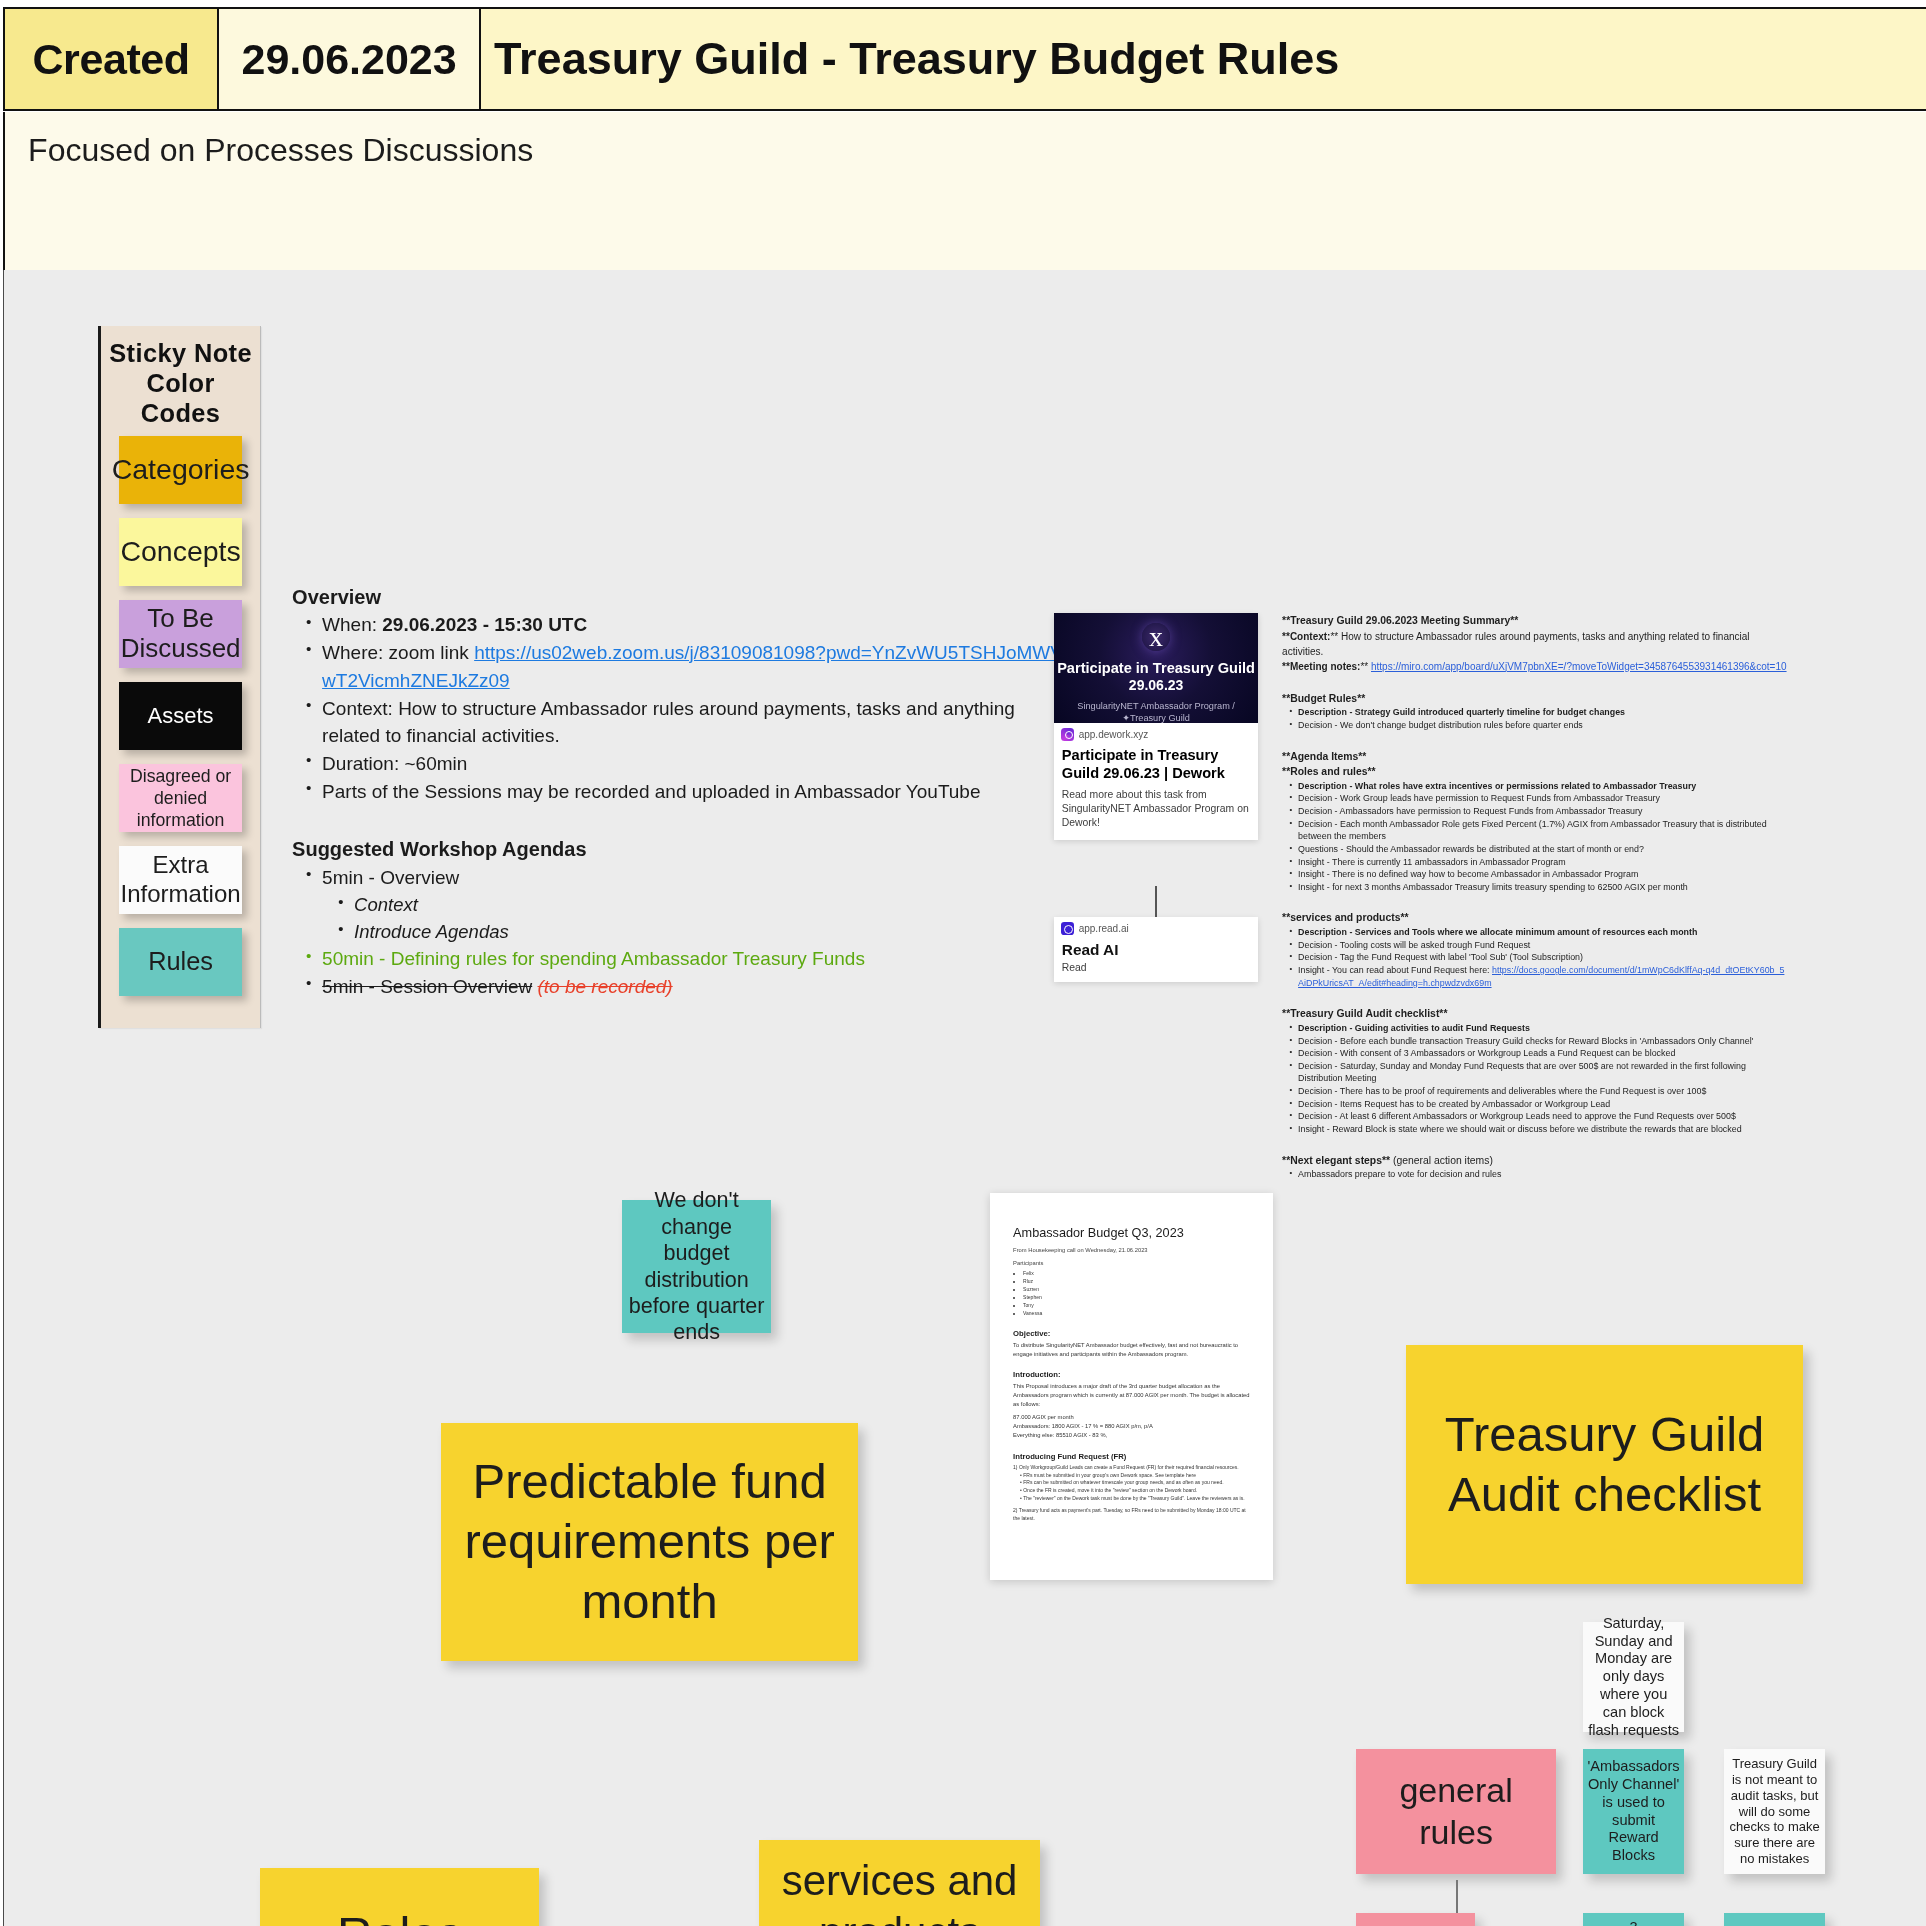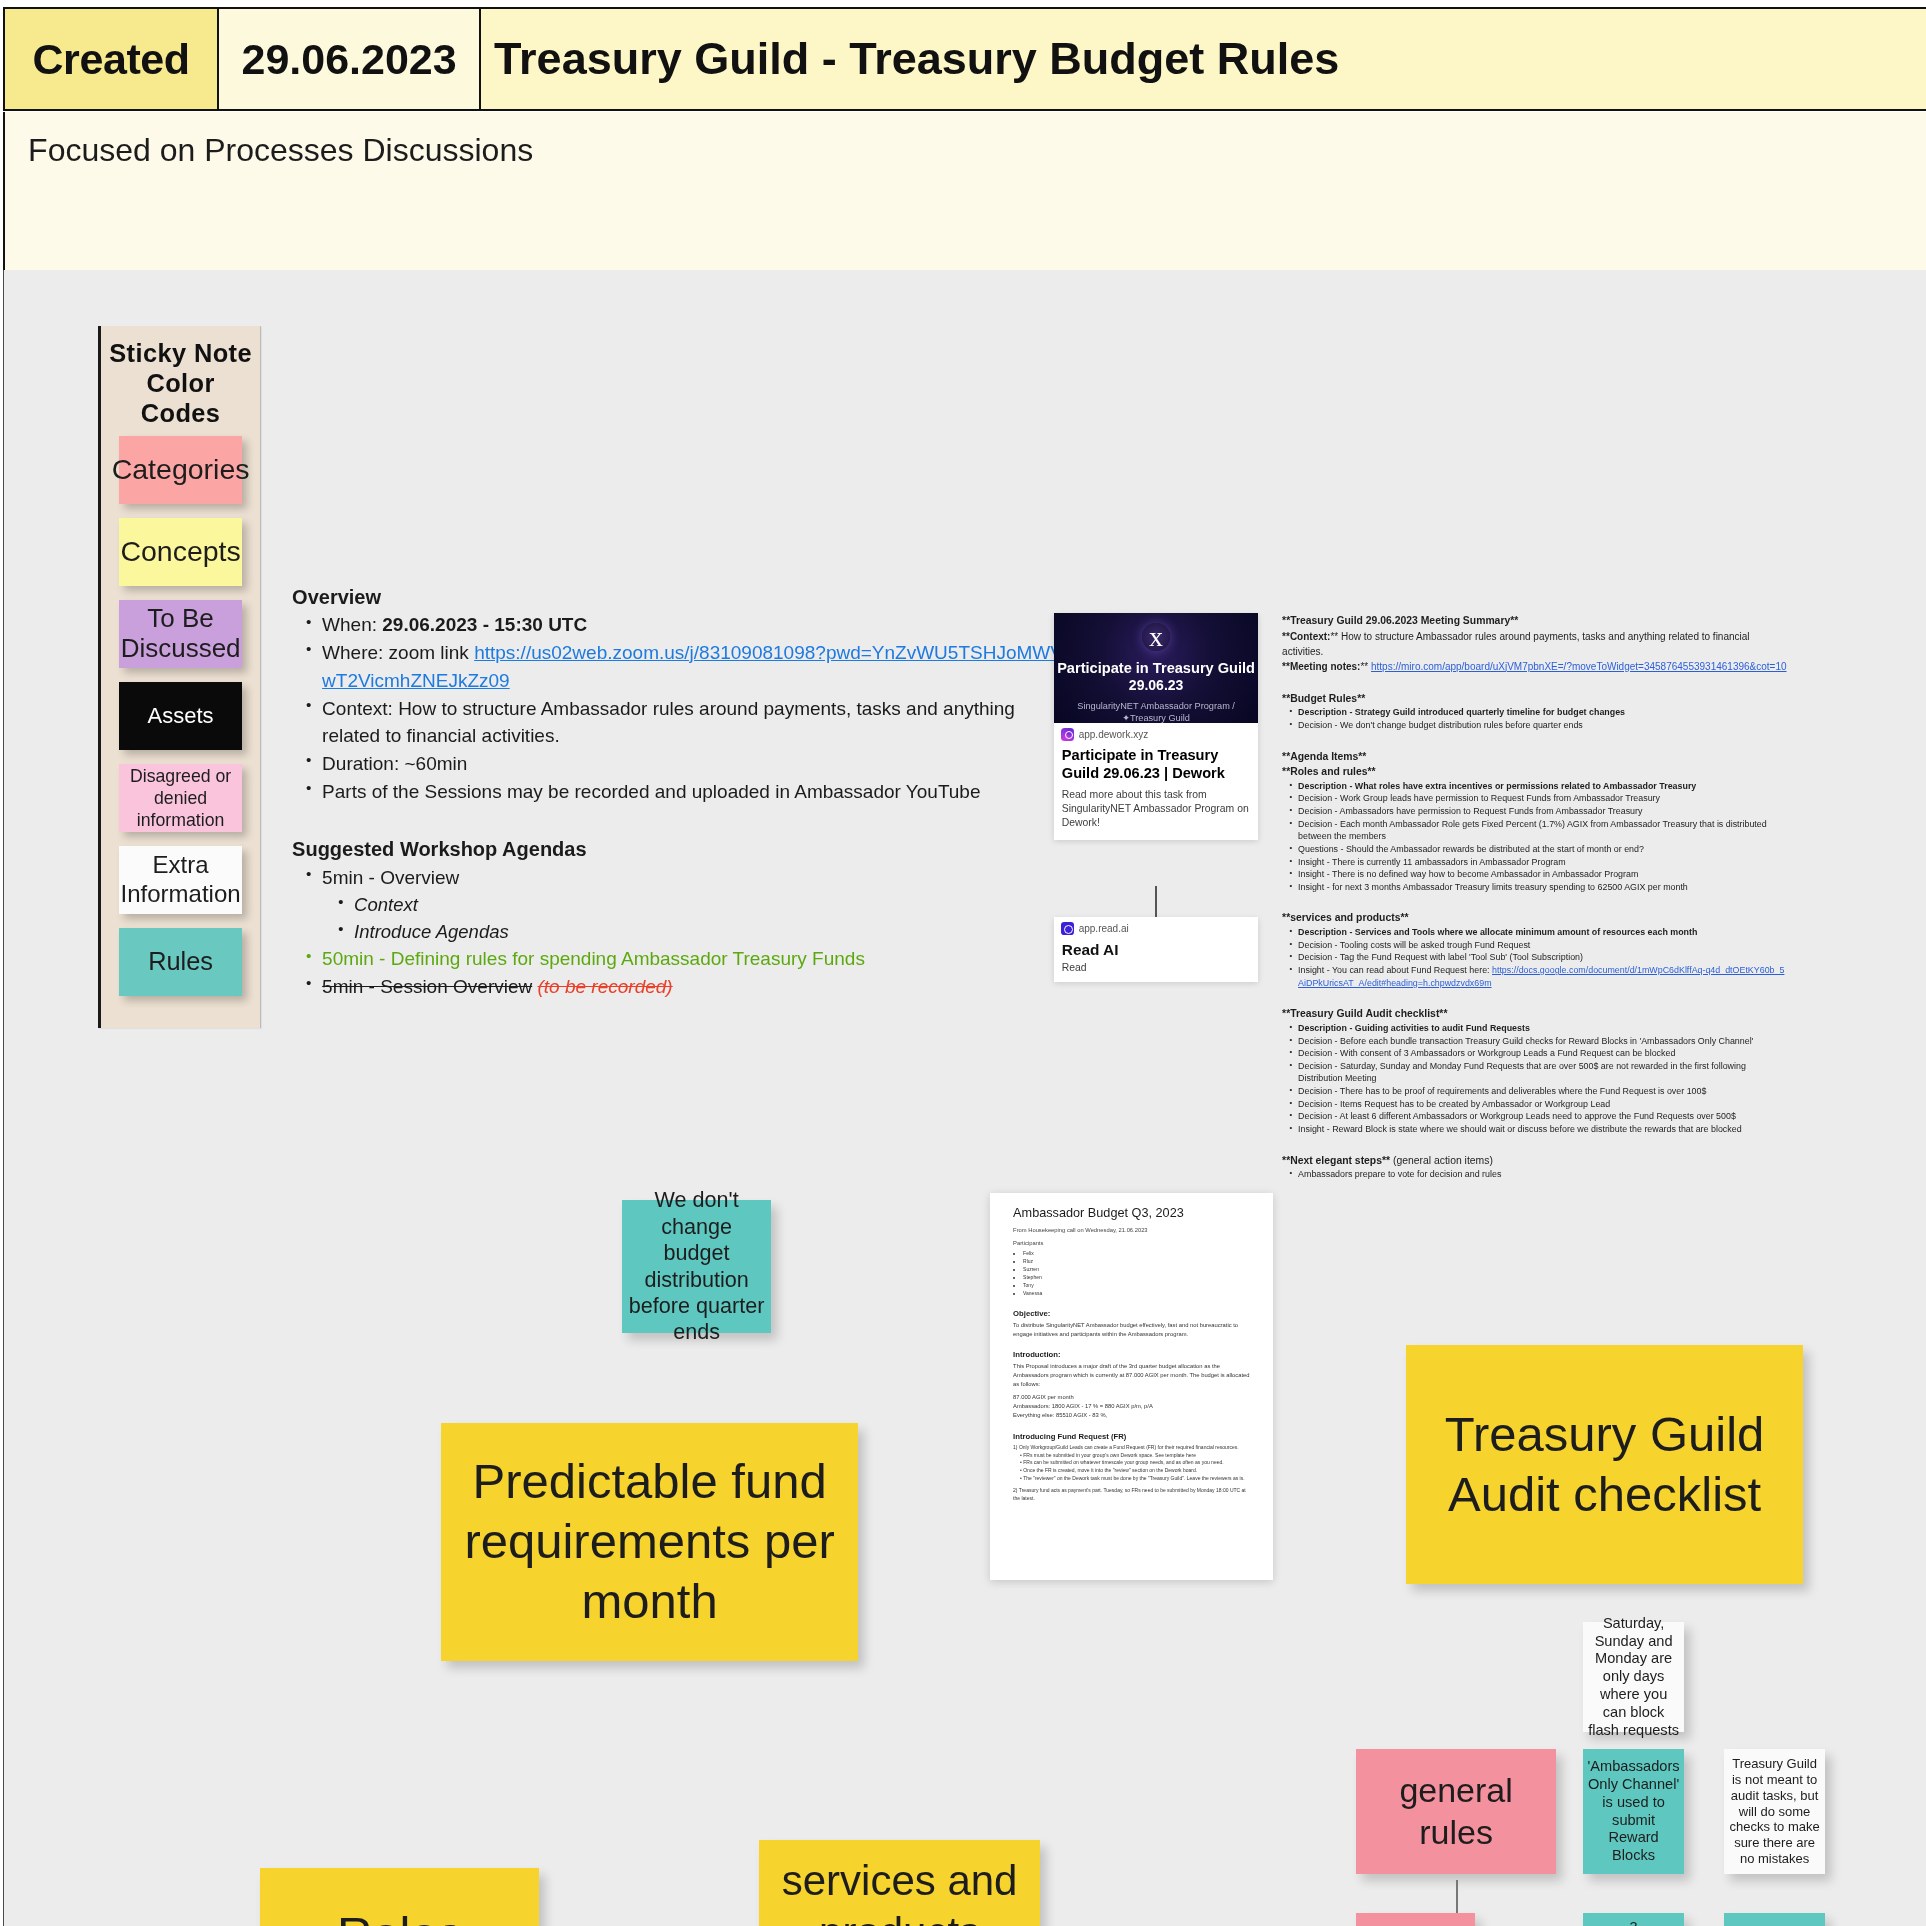--- a/index.html
+++ b/index.html
@@ -33,21 +33,21 @@
   
   .legend { position:absolute; left:94px; top:56px; width:163px; height:702px;
             background:#ece0d2; border-left:3.9px solid #1a1a1a; border-right:1.2px solid #bbb;
             box-shadow: 1.2px 1.2px 0 rgba(0,0,0,.05); }
   .legend-title { text-align:center; font-weight:bold; font-size:25.4px; line-height:1.18; color:#111;
                   padding:13px 3.9px 7px 3.9px; letter-spacing:0.4px;}
   .lg-note { position:relative; margin:0 auto 14px auto; width:123px;
              display:flex; align-items:center; justify-content:center; text-align:center;
              box-shadow: 5.4px 5.4px 7.7px rgba(0,0,0,.22); }
   .lg-note span { display:block; padding:2.3px 3.1px; }
-  .lg-cat    { height:68px; background:#fca5a5; font-size:28.5px; color:#1d1d1d; }
+  .lg-cat    { height:68px; background:#eab308; font-size:28.5px; color:#1d1d1d; }
   .lg-con    { height:68px; background:#fbf79c; font-size:28.5px; color:#1d1d1d; }
   .lg-tbd    { height:68px; background:#c9a0dc; font-size:26px; color:#1d1d1d; line-height:1.15;}
   .lg-ass    { height:68px; background:#0a0a0a; font-size:22px; color:#ffffff; }
   .lg-dis    { height:68px; background:#fbc4dd; font-size:17.7px; color:#1d1d1d; line-height:1.25;}
   .lg-ext    { height:68px; background:#fbfbfb; font-size:24px; color:#1d1d1d; line-height:1.2;}
   .lg-rul    { height:68px; background:#69c8c0; font-size:25.4px; color:#1d1d1d; margin-bottom:10px;}
 
   
   .ov { position:absolute; left:288px; top:316px; width:778px; color:#1b1b1b; }
   .ov h4 { margin:0 0 2.3px 0; font-size:20px; font-weight:bold; }
@@ -113,21 +113,21 @@
   .note { position:absolute; display:flex; align-items:center; justify-content:center; text-align:center;
           color:#1d1d1d; box-shadow: 6.2px 7px 10px rgba(0,0,0,.18); line-height:1.22; }
   .note span { display:block; padding:1.5px 3.9px; }
   .n-yellow { background:#f7d32e; }
   .n-teal   { background:#5ec8c0; }
   .n-pink   { background:#f4919e; }
   .n-white  { background:#fafafa; }
 
   
   .doc { position:absolute; background:#fff; box-shadow:0 2.3px 8.5px rgba(0,0,0,.16); overflow:hidden; }
-  .doc-inner { padding:13px 23px; color:#1b1b1b; }
+  .doc-inner { padding:33px 23px; color:#1b1b1b; }
   .doc-t { font-size:12.7px; margin-bottom:6.2px; }
   .doc-s { font-size:5.8px; color:#444; line-height:1.5; }
   .doc-h { font-size:7.7px; font-weight:bold; margin-top:11.6px; margin-bottom:3.1px; }
   .doc-p { font-size:5.8px; line-height:1.55; color:#333; }
   .doc-ul { margin:1.5px 0 0 0; padding-left:10px; font-size:5px; line-height:1.6; color:#333; }
 
   
   .farrow { position:absolute; width:1.5px; background:#777; }
   .farrow::after{content:"";position:absolute;left:-4.2px;bottom:-0.8px;
     border-left:5px solid transparent;border-right:5px solid transparent;border-top:7.7px solid #777;}

